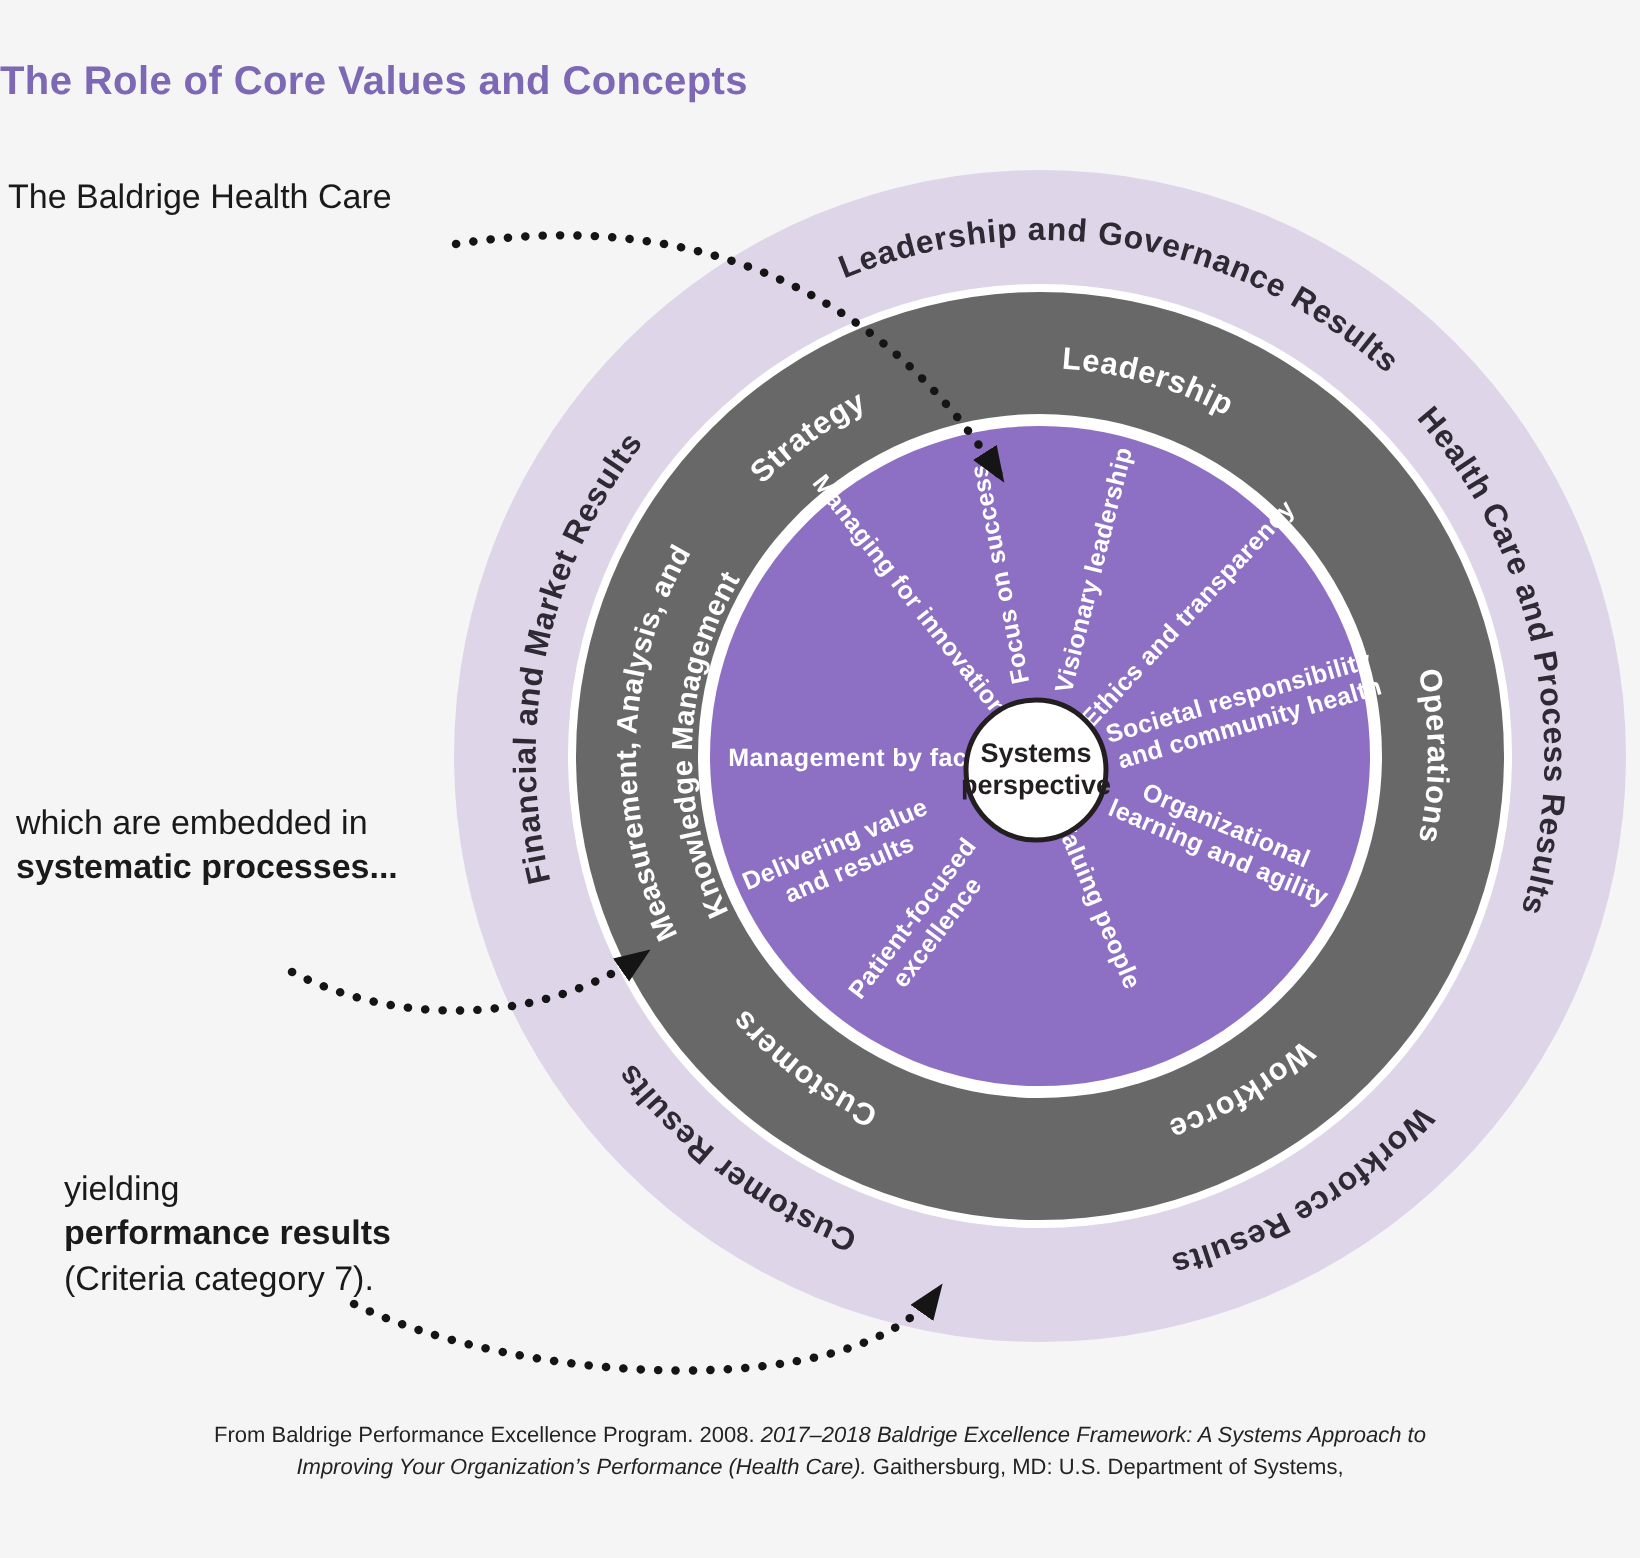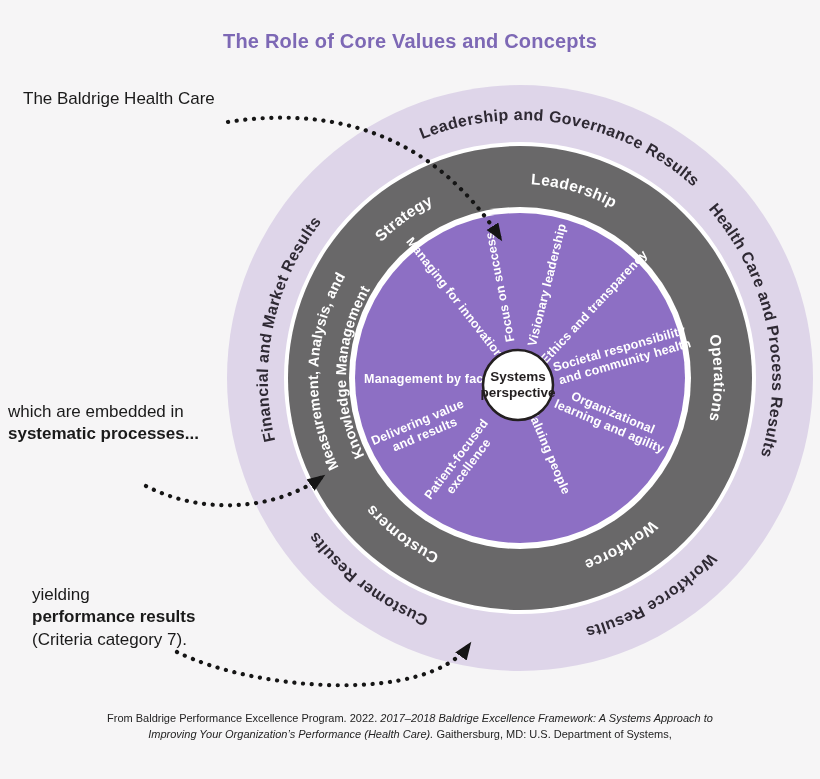--- a/index.html
+++ b/index.html
@@ -4,21 +4,21 @@
 <style>
   html,body{margin:0;padding:0;}
   body{
     width:820px;height:779px;position:relative;overflow:hidden;
     background:#f6f5f6;
     font-family:"Liberation Sans",sans-serif;
     color:#1a1a1a;
   }
   .page-title{
     position:absolute;top:30px;left:0;width:820px;
-    text-align:center;font-size:20px;font-weight:bold;color:#7d68b5;
+    font-size:20px;font-weight:bold;color:#7d68b5;
     letter-spacing:.2px;margin:0;
   }
   .diagram-svg{position:absolute;top:0;left:0;}
   .ann{position:absolute;font-size:17px;line-height:1.32;color:#1a1a1a;}
   .ann .b{font-weight:bold;}
   .citation{
     position:absolute;top:711px;left:0;width:820px;text-align:center;
     font-size:11px;line-height:1.45;color:#232323;
   }
   .citation .it{font-style:italic;margin-top:44px;}
@@ -136,31 +136,31 @@
 
   <circle cx="518" cy="385" r="35" fill="#ffffff" stroke="#231f20" stroke-width="2.5"></circle>
   <text class="center-label" x="518" y="381">Systems</text>
   <text class="center-label" x="518" y="397">perspective</text>
 
   <path class="arrow" d="M 228 122 C 330 106 432 132 500 238" marker-end="url(#ah)"></path>
   <path class="arrow" d="M 146 486 C 200 514 272 512 322 477" marker-end="url(#ah)"></path>
   <path class="arrow" d="M 177 652 C 258 692 428 703 469 645" marker-end="url(#ah)"></path>
 </svg>
 
-<div class="ann" style="left:23px;top:88px">
+<div class="ann" style="left:4px;top:88px">
   <div>The Baldrige Health Care</div>
 </div>
 
 <div class="ann" style="left:8px;top:401px">
   <div>which are embedded in</div>
   <div class="b">systematic processes...</div>
 </div>
 
 <div class="ann" style="left:32px;top:584px">
   <div>yielding</div>
   <div class="b">performance results</div>
   <div>(Criteria category 7).</div>
 </div>
 
 <div class="citation">
-  <div><span>From Baldrige Performance Excellence Program. 2022. </span><span class="it">2017–2018 Baldrige Excellence Framework: A Systems Approach to</span></div>
+  <div><span>From Baldrige Performance Excellence Program. 2008. </span><span class="it">2017–2018 Baldrige Excellence Framework: A Systems Approach to</span></div>
   <div><span class="it">Improving Your Organization’s Performance (Health Care).</span><span> Gaithersburg, MD: U.S. Department of Systems,</span></div>
 </div>
 
 </body></html>

